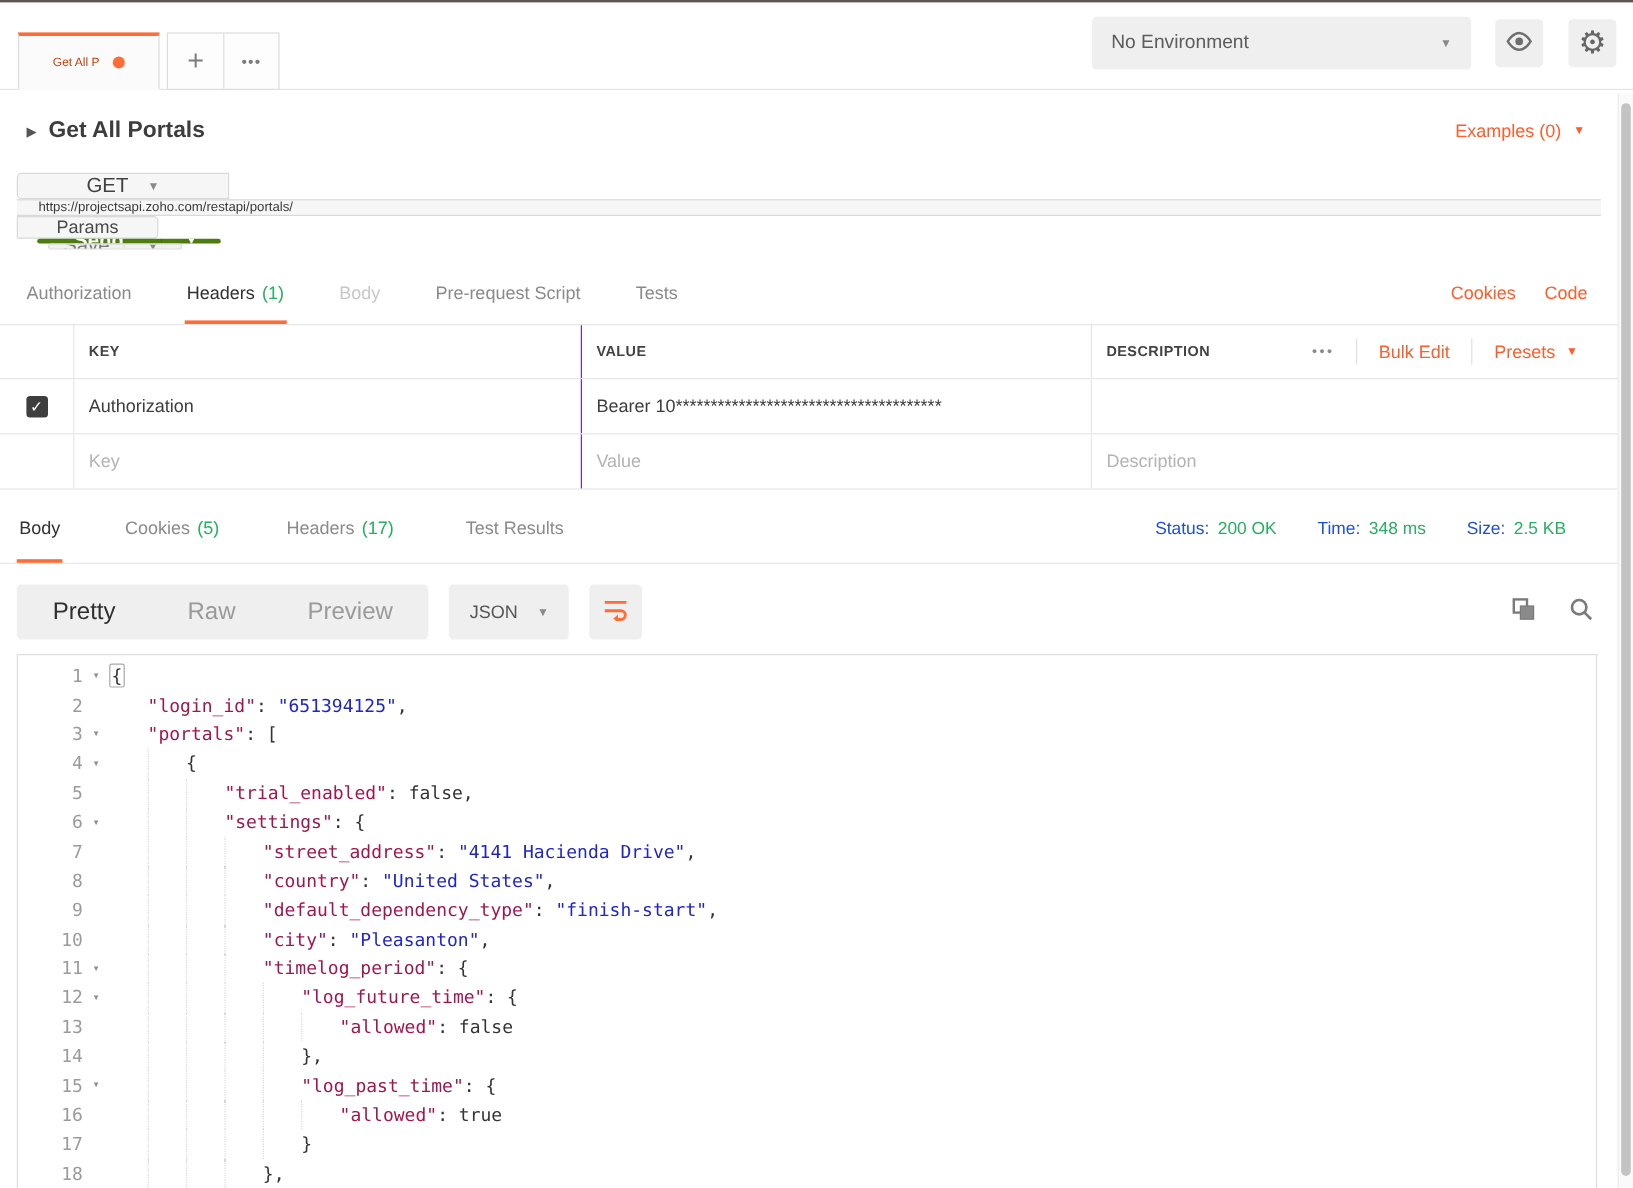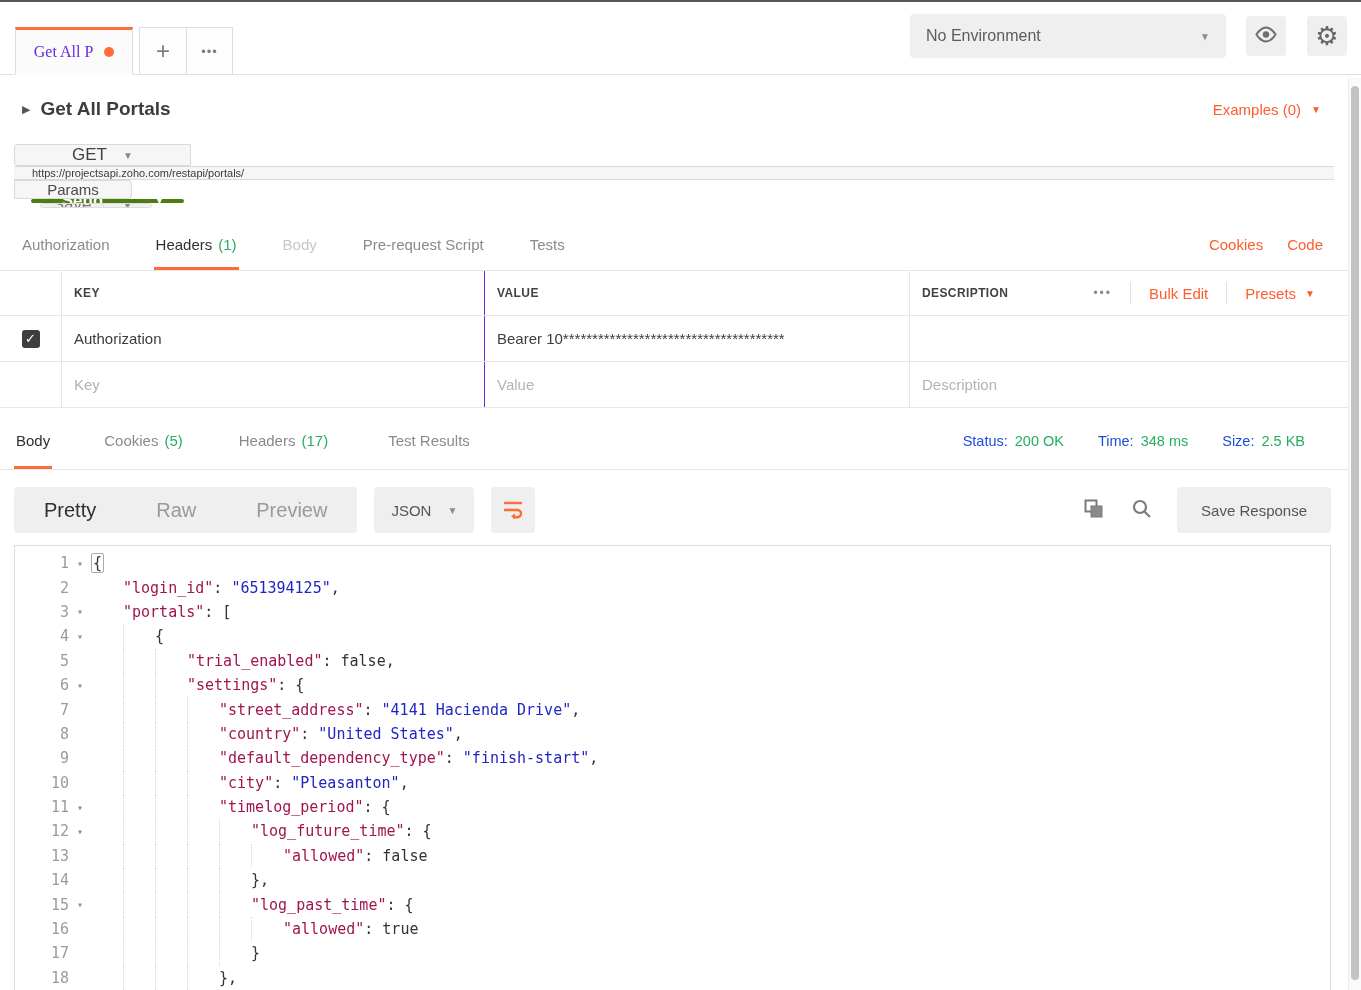--- a/index.html
+++ b/index.html
@@ -8,21 +8,21 @@
          color:#3d3d3d; font-size:15px; }
   .app::before { content:""; position:absolute; top:0; left:0; right:0; height:2px; background:#5e5650; z-index:9; }
 
   
   .topbar { position:absolute; top:2px; left:0; right:0; height:73px; background:#fff;
             border-bottom:1px solid #e3e3e3; z-index:5; }
   .toptab { position:absolute; left:15px; bottom:-1px; width:118px; height:48px;
             background:#fbfbfb; border:1px solid #ddd; border-bottom:1px solid #fbfbfb;
             border-top:3px solid #FF6C37; display:flex; align-items:center; justify-content:center;
             gap:11px; cursor:pointer; }
-  .toptab .lbl { font-size:16px; color:#6d28d9;font-family:Liberation Serif, serif; }
+  .toptab .lbl { font-size:10px; color:#c2410c; }
   .dot { width:10px; height:10px; border-radius:50%; background:#FF6C37; }
   .tabtools { position:absolute; left:139px; bottom:-1px; height:48px; display:flex;
               border:1px solid #ddd; background:#fdfdfd; }
   .tabtools .tool { width:46px; display:flex; align-items:center; justify-content:center;
                     color:#8a8a8a; cursor:pointer; }
   .tabtools .tool + .tool { border-left:1px solid #ddd; }
   .tool.plus { font-size:24px; font-weight:300; color:#7d7d7d; }
   .tool.dots { font-size:13px; letter-spacing:1px; color:#7d7d7d; }
   .envbox { position:absolute; left:910px; top:12px; width:316px; height:44px; background:#efefef;
             border-radius:4px; display:flex; align-items:center; padding:0 16px; cursor:pointer; }
@@ -327,21 +327,20 @@
         </span>
       </span>
       <span class="iconbtn">
         <span>
           <svg width="22" height="22" viewBox="0 0 22 22">
               <circle cx="9" cy="9" r="6" fill="none" stroke="#7b7b7b" stroke-width="2.2"></circle>
               <path d="M13.5 13.5L19 19" stroke="#7b7b7b" stroke-width="2.2"></path>
             </svg>
         </span>
       </span>
-      <span class="saveresp">Save Response</span>
     </div>
   </div>
 
   <div class="codepanel">
     <div id="code-lines">
         <div class="cm-line">
           <span class="cm-num">1</span>
           <span class="cm-fold">▾</span>
           <span class="cm-code"><span class="tk-match">{</span></span>
         </div>

